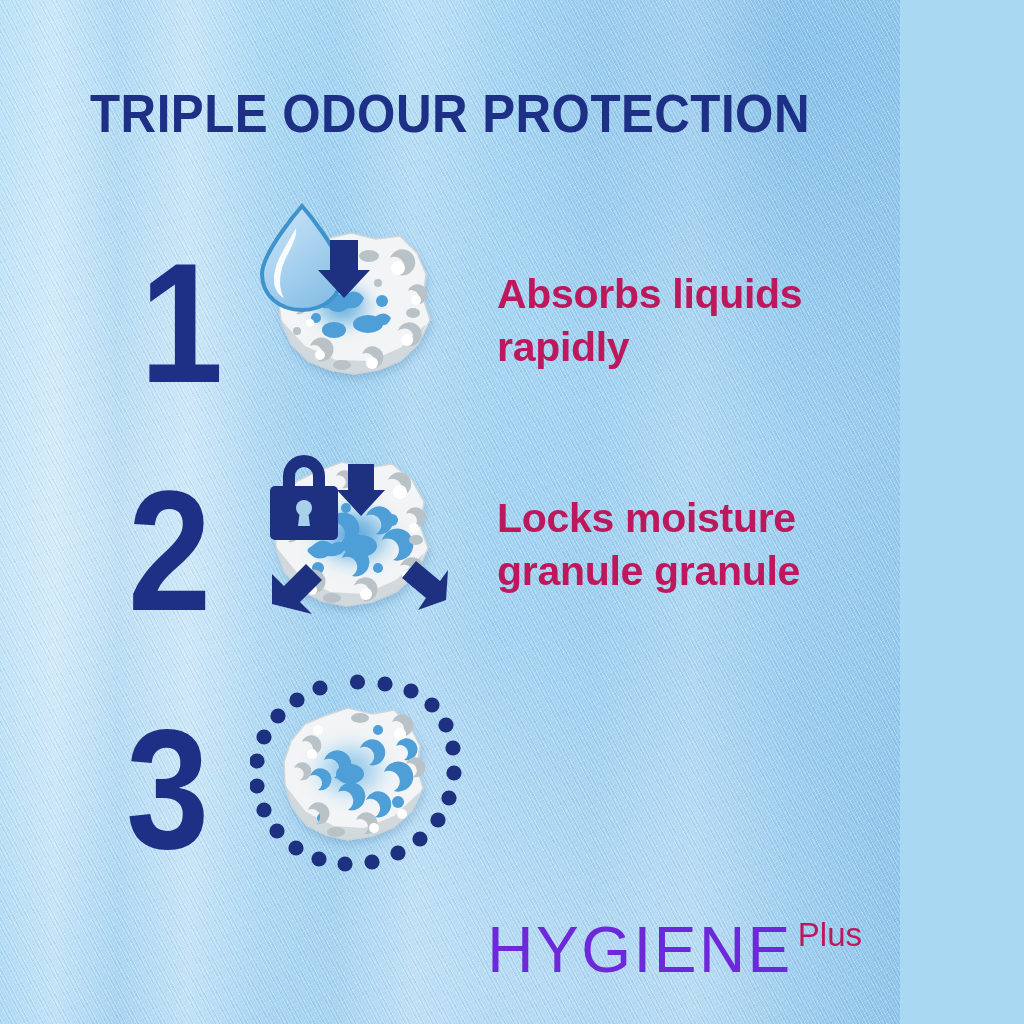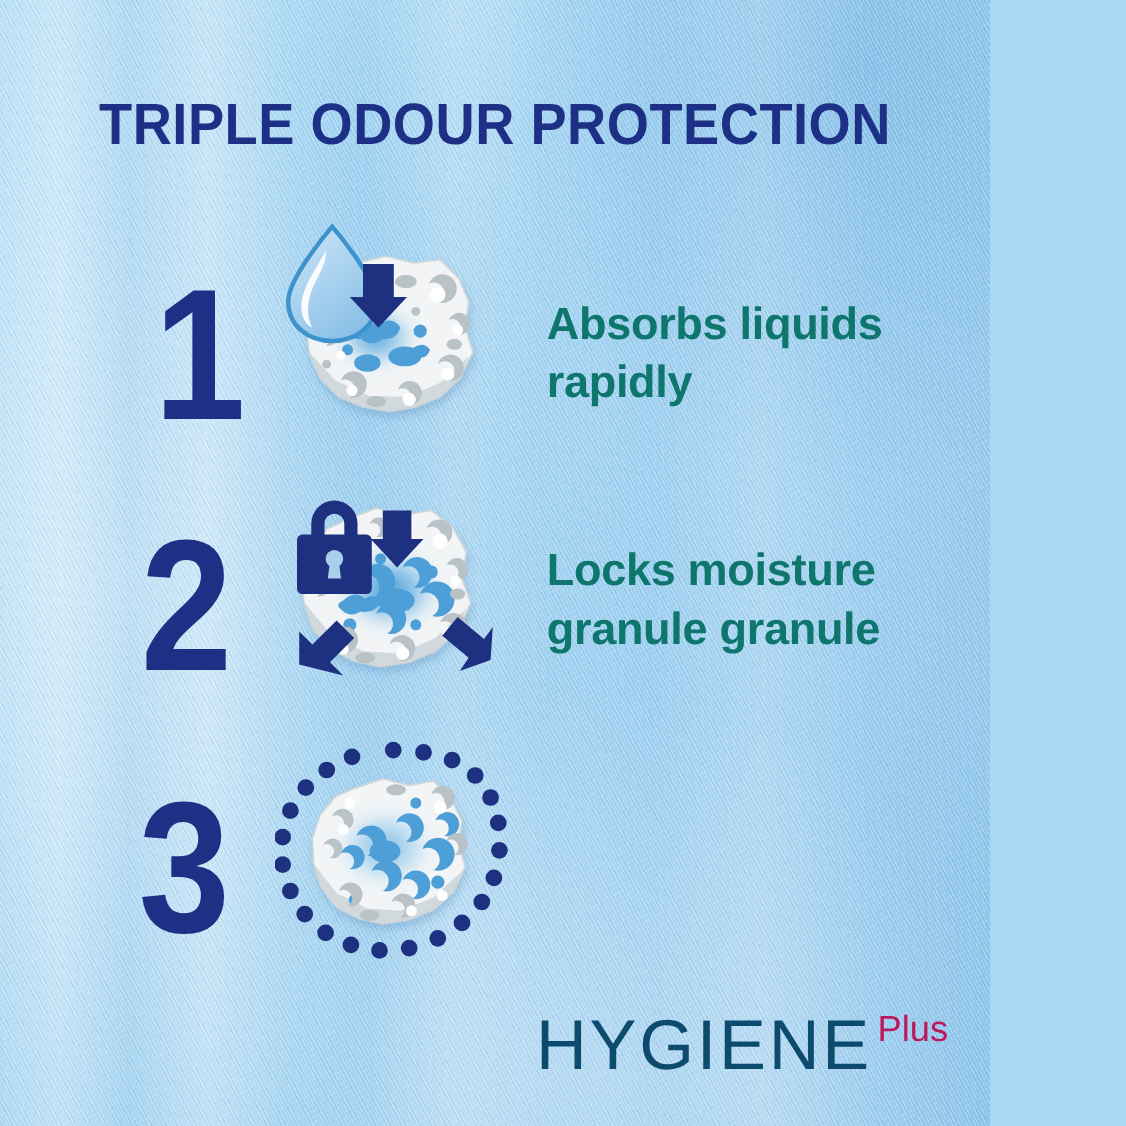--- a/index.html
+++ b/index.html
@@ -141,21 +141,21 @@
     position: absolute;
     left: 250px;
     top: 8px;
     width: 215px;
     height: 215px;
   }
 
   .step-text {
     position: absolute;
     left: 497px;
-    color: #0f766e;
+    color: #be185d;
     font-family: "Liberation Sans", sans-serif;
     font-weight: bold;
     font-size: 41px;
     line-height: 1.30;
     letter-spacing: -0.3px;
     white-space: pre-line;
   }
   #row-1 .step-text { top: 78px; }
   #row-2 .step-text { top: 72px; }
   #row-3 .step-text { top: 60px; }
@@ -168,21 +168,21 @@
     display: flex;
     align-items: flex-start;
     color: #1e2f86;
   }
   .logo-main {
     font-family: "Liberation Sans", sans-serif;
     font-weight: 300;
     font-size: 64px;
     letter-spacing: 2.5px;
     line-height: 1;
-    color: #0c4a6e;
+    color: #6d28d9;
   }
   .logo-plus {
     font-family: "Liberation Sans", sans-serif;
     font-weight: 300;
     font-size: 33px;
     line-height: 1;
     margin-top: 0;
     margin-left: 5px;
     letter-spacing: 0px;
     color: #be185d;

